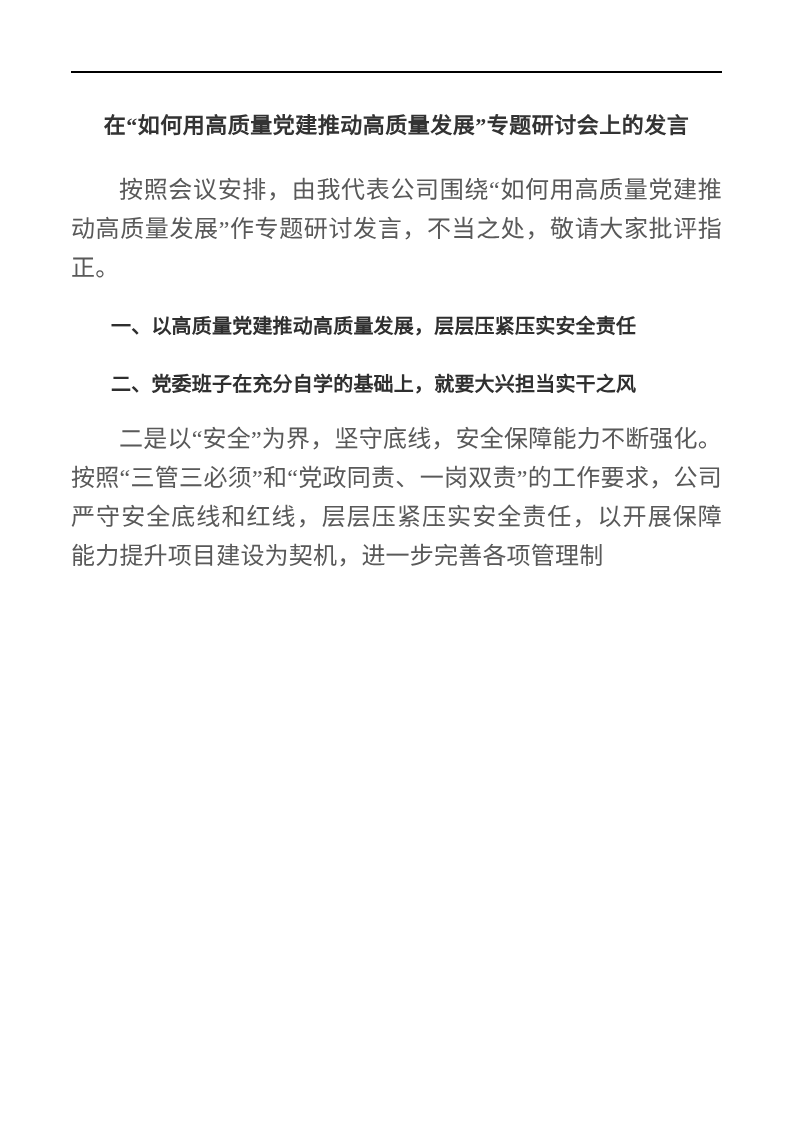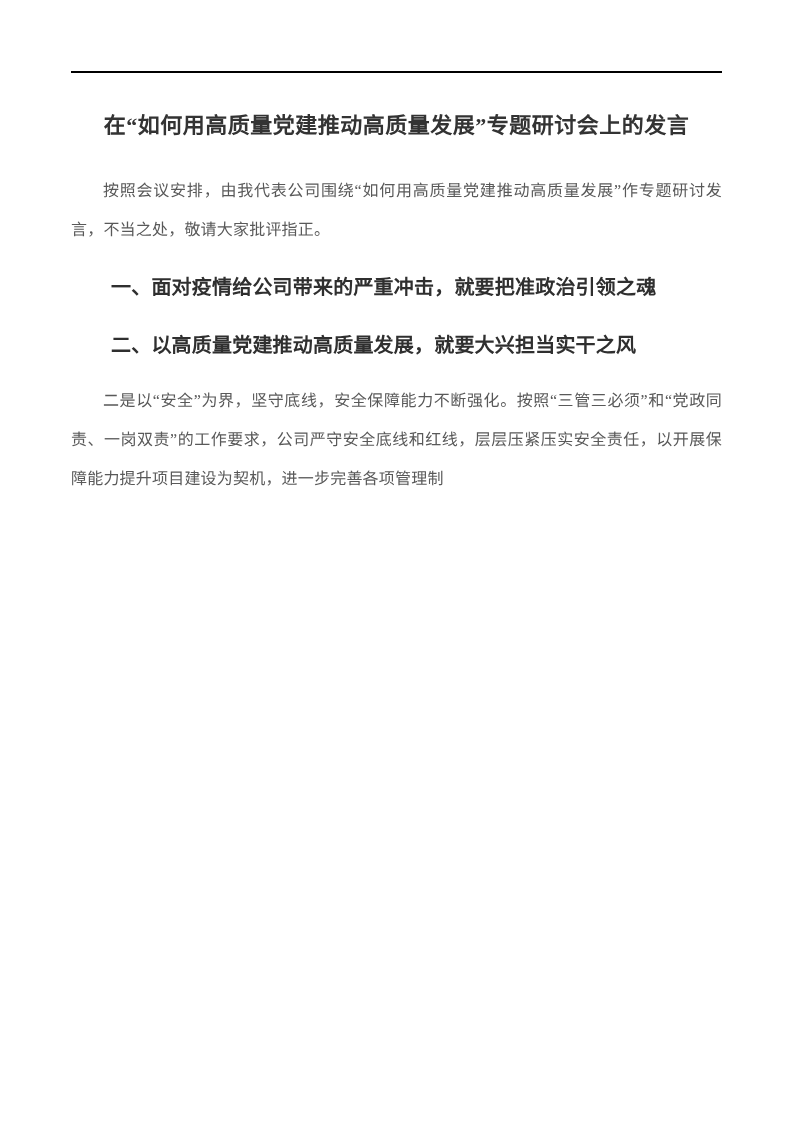--- a/index.html
+++ b/index.html
@@ -33,21 +33,21 @@
     margin: 0 0 30px 0;
     font-size: 22px;
     line-height: 30px;
     font-weight: bold;
     text-align: center;
     color: #333333;
     letter-spacing: 0.5px;
   }
   p.body-para {
     margin: 0 0 16px 0;
-    font-size: 16px;
+    font-size: 24px;
     line-height: 39px;
     color: #595959;
     text-align: justify;
     text-indent: 2em;
     letter-spacing: 0.2px;
   }
   h2.section-heading {
     margin: 0 0 14px 0;
     font-size: 20px;
     line-height: 44px;
@@ -63,22 +63,22 @@
 <div class="page">
 
   <div class="header-rule"></div>
 
   <div class="content">
 
     <h1 class="doc-title">在“如何用高质量党建推动高质量发展”专题研讨会上的发言</h1>
 
     <p class="body-para">按照会议安排，由我代表公司围绕“如何用高质量党建推动高质量发展”作专题研讨发言，不当之处，敬请大家批评指正。</p>
 
-    <h2 class="section-heading">一、面对疫情给公司带来的严重冲击，就要把准政治引领之魂</h2>
+    <h2 class="section-heading">一、以高质量党建推动高质量发展，层层压紧压实安全责任</h2>
 
 
-    <h2 class="section-heading">二、以高质量党建推动高质量发展，就要大兴担当实干之风</h2>
+    <h2 class="section-heading">二、党委班子在充分自学的基础上，就要大兴担当实干之风</h2>
 
 
     <p class="body-para">二是以“安全”为界，坚守底线，安全保障能力不断强化。按照“三管三必须”和“党政同责、一岗双责”的工作要求，公司严守安全底线和红线，层层压紧压实安全责任，以开展保障能力提升项目建设为契机，进一步完善各项管理制</p>
 
   </div>
 </div>
 
 </body></html>

